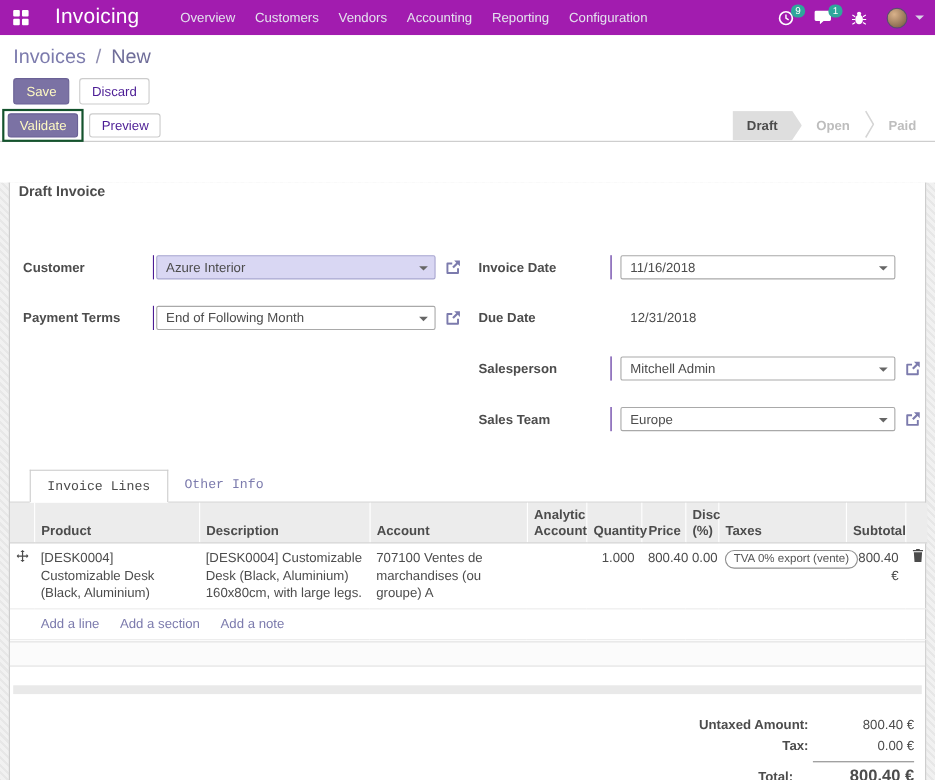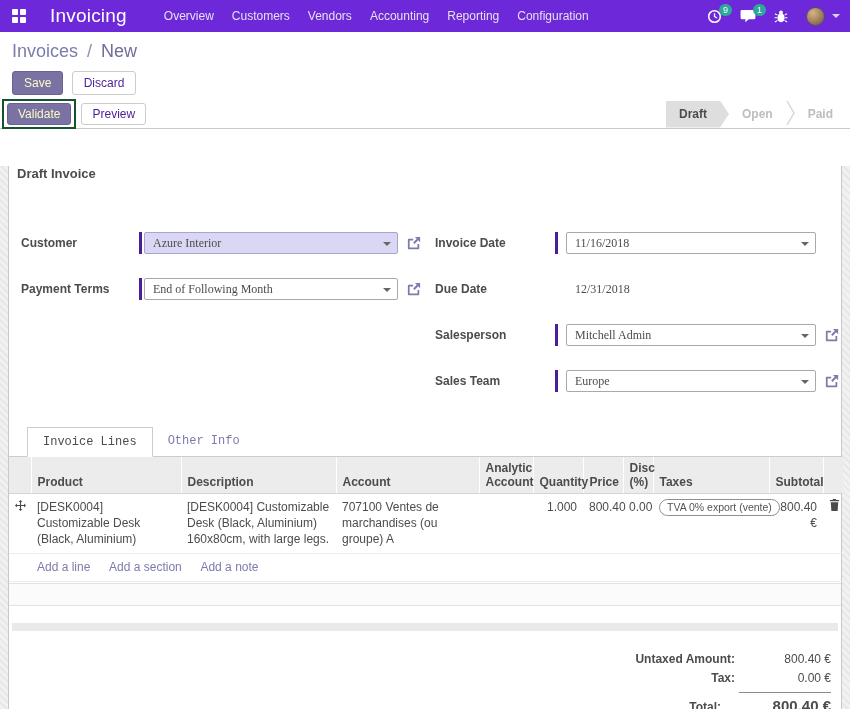--- a/index.html
+++ b/index.html
@@ -1,20 +1,20 @@
 <!DOCTYPE html>
 <html><head>
 <meta charset="utf-8">
 <style>
   * { box-sizing: border-box; margin: 0; padding: 0; }
   html, body { width: 850px; height: 709px; overflow: hidden; }
   body { font-family: "Liberation Sans", sans-serif; font-size: 12px; color: #4c4c4c; background: #fff; }
 
   
-  .navbar { height: 32px; background: #6d28d9; display: flex; align-items: center; padding: 0 10px 0 12px; }
+  .navbar { height: 32px; background: #a21caf; display: flex; align-items: center; padding: 0 10px 0 12px; }
   .apps-icon { width: 14px; height: 14px; display: grid; grid-template-columns: 6px 6px; grid-template-rows: 6px 6px; gap: 2px; cursor: pointer; }
   .apps-icon span { background: #fff; border-radius: 1px; }
   .brand { color: #fff; font-size: 19px; margin: 0 28px 0 24px; letter-spacing: .2px; }
   .nav-menus { display: flex; align-items: center; height: 100%; }
   .nav-item { color: #e4e2ee; padding: 0 9px; line-height: 32px; cursor: pointer; }
   .nav-right { margin-left: auto; display: flex; align-items: center; gap: 18px; }
   .nav-ico { position: relative; display: inline-flex; cursor: pointer; }
   .badge { position: absolute; top: -5px; right: -10px; background: #2ea79b; color: #fff; font-size: 9px; line-height: 12px; min-width: 13px; text-align: center; border-radius: 7px; padding: 0 3px; }
   .avatar { width: 19px; height: 19px; border-radius: 50%; background: radial-gradient(circle at 35% 30%, #d9b28a, #8a6b4f 75%); border: 1px solid #55516f; }
   .user-wrap { display: flex; align-items: center; gap: 7px; cursor: pointer; }
@@ -46,21 +46,21 @@
   .sheet { background: #fff; border: 1px solid #c8c8c8; border-top: none; height: 570px; position: relative; }
 
   .sheet-title { font-size: 13px; font-weight: bold; margin: 37px 0 0 8px; }
 
   .form-grid { display: flex; margin: 27px 0 0 4px; }
   .fg-left { width: 415px; }
   .fg-right { width: 415px; }
   .field-row { display: flex; align-items: center; margin-bottom: 9px; margin-top: 24px; }
   .f-label { width: 126px; font-weight: bold; flex-shrink: 0; padding-left: 8px; }
   .fg-right .f-label { width: 128px; }
-  .f-widget { display: flex; align-items: center; border-left: 3px solid #4c1d95; padding-left: 2px; font-family: Liberation Serif, serif; }
+  .f-widget { display: flex; align-items: center; border-left: 1px solid #4c1d95; padding-left: 2px; }
   .fg-right .f-widget { padding-left: 8px; }
   .sel { position: relative; border: 1px solid #a9a9a9; border-radius: 2px; height: 22px; line-height: 20px; padding: 0 20px 0 8px; background: #fff; cursor: pointer; white-space: nowrap; overflow: hidden; }
   .sel .caret-d { position: absolute; right: 6px; top: 9px; width: 0; height: 0; border-left: 4px solid transparent; border-right: 4px solid transparent; border-top: 4px solid #666; }
   .sel.highlight { background: #d9d7f3; border-color: #a7a5cf; }
   .w-left { width: 254px; }
   .w-right { width: 250px; }
   .ext-link { margin-left: 9px; cursor: pointer; display: inline-flex; }
   .plain-value { padding-left: 9px; line-height: 22px; }
 
   

